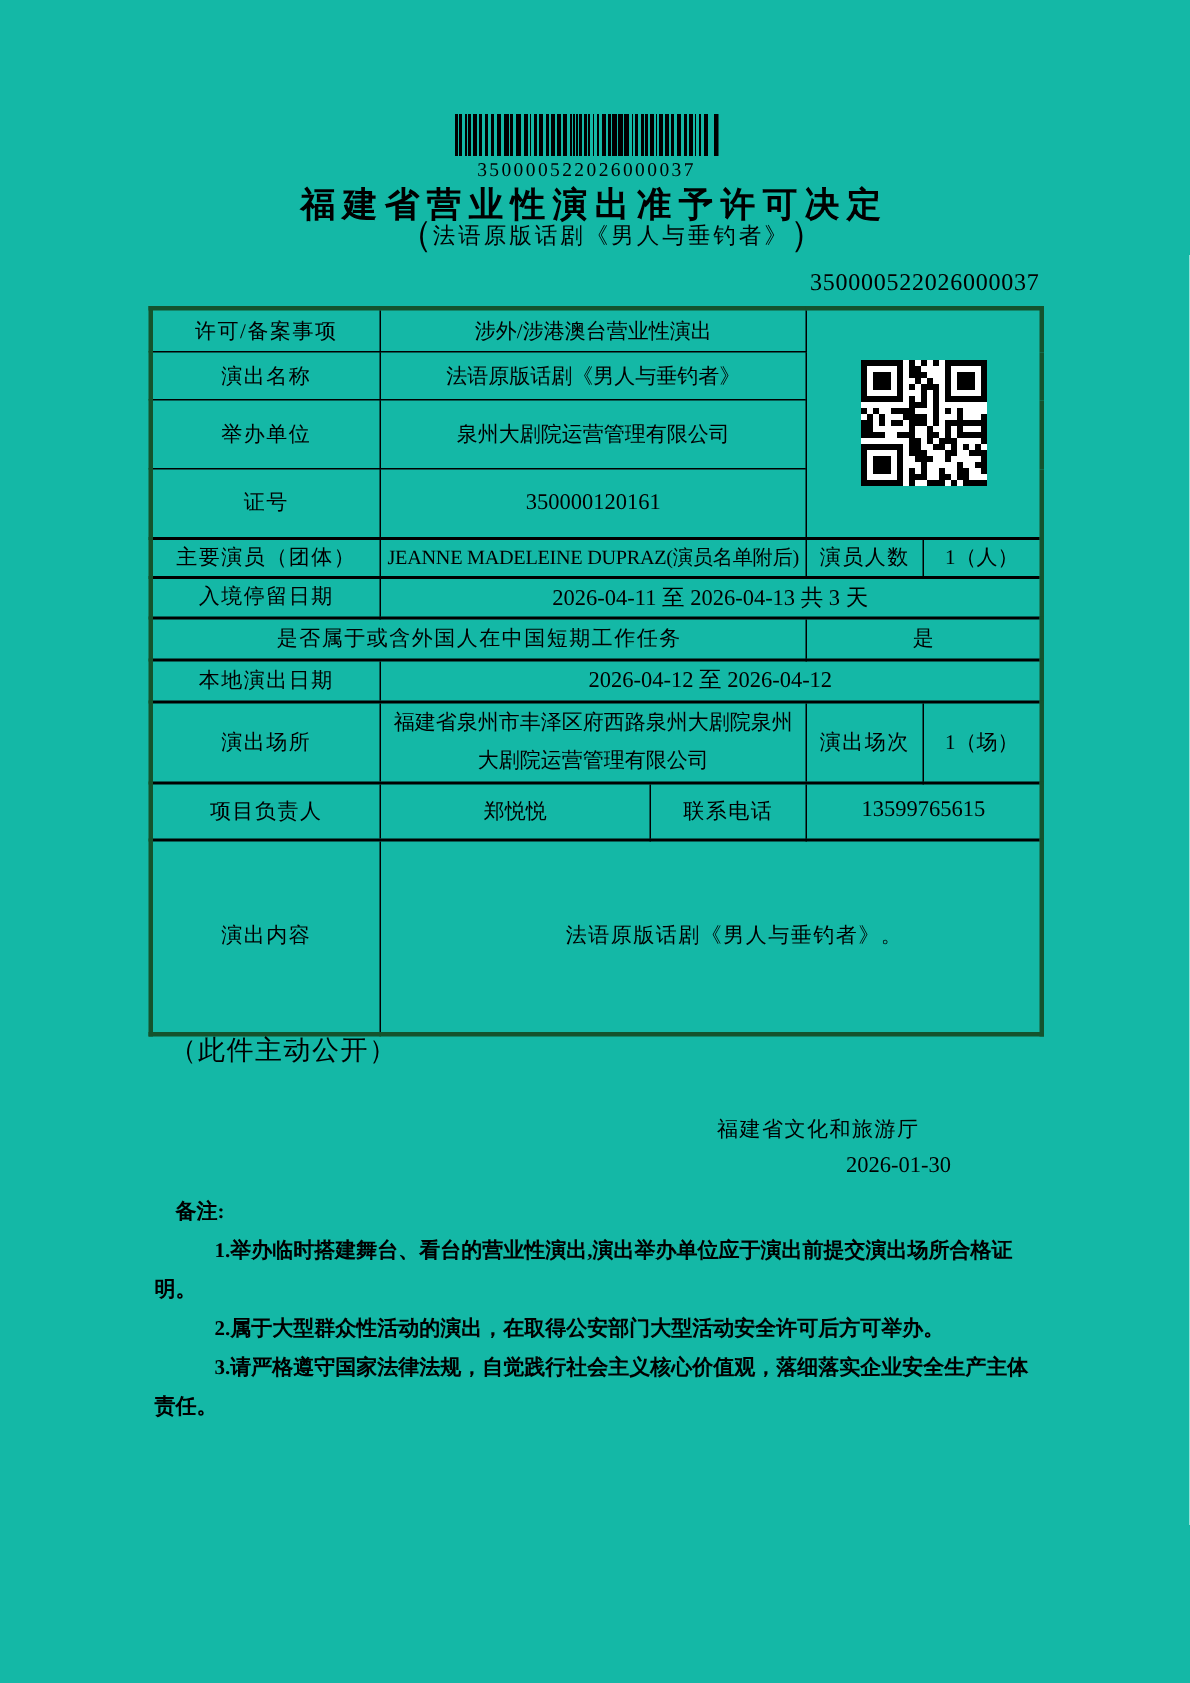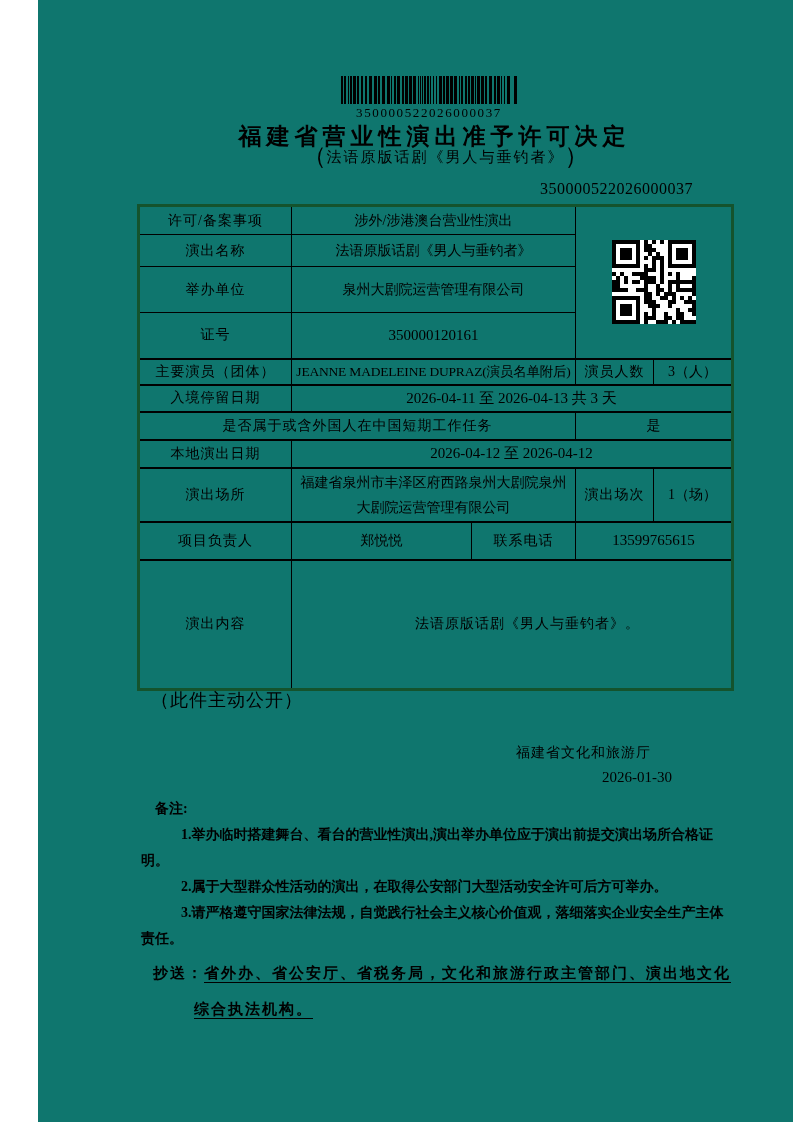--- a/index.html
+++ b/index.html
@@ -4,21 +4,21 @@
 <style>
   * { margin: 0; padding: 0; box-sizing: border-box; }
   html, body { background: #ffffff; }
   body {
     width: 793px; height: 1122px;
     font-family: "Liberation Serif", "DejaVu Serif", serif;
     color: #000;
     position: relative;
     overflow: hidden;
   }
-  .page { position: absolute; inset: 0; background: #0f766e; margin-left: 38px; }
+  .page { position: absolute; inset: 0; background: #14b8a6; }
 
   
   .barcode-wrap { position: absolute; top: 76px; left: 303px; width: 176px; text-align: center; }
   .barcode-svg { display: block; width: 176px; height: 28px; }
   .barcode-digits {
     margin-top: 1px; font-size: 13px; letter-spacing: 1.6px;
     font-family: "Liberation Serif", "DejaVu Serif", serif; white-space: nowrap;
   }
   .title {
     position: absolute; top: 121px; left: 0; width: 793px;
@@ -407,21 +407,21 @@
         <td class="val" colspan="2">泉州大剧院运营管理有限公司</td>
       </tr>
       <tr class="r4">
         <td class="lbl">证号</td>
         <td class="val num-val" colspan="2">350000120161</td>
       </tr>
       <tr class="r5 thick">
         <td class="lbl">主要演员（团体）</td>
         <td class="val perf-val" colspan="2">JEANNE MADELEINE DUPRAZ(演员名单附后)</td>
         <td class="lbl">演员人数</td>
-        <td class="val">3（人）</td>
+        <td class="val">1（人）</td>
       </tr>
       <tr class="r6 thick">
         <td class="lbl">入境停留日期</td>
         <td class="val num-val" colspan="4">2026-04-11 至 2026-04-13 共 3 天</td>
       </tr>
       <tr class="r7 thick">
         <td class="lbl" colspan="3">是否属于或含外国人在中国短期工作任务</td>
         <td class="val" colspan="2">是</td>
       </tr>
       <tr class="r8 thick">
@@ -451,15 +451,14 @@
   <div class="issuer">福建省文化和旅游厅</div>
   <div class="issue-date">2026-01-30</div>
 
   <div class="remarks">
     <div class="remarks-label">备注:</div>
     <p class="remark">1.举办临时搭建舞台、看台的营业性演出,演出举办单位应于演出前提交演出场所合格证明。</p>
     <p class="remark">2.属于大型群众性活动的演出，在取得公安部门大型活动安全许可后方可举办。</p>
     <p class="remark">3.请严格遵守国家法律法规，自觉践行社会主义核心价值观，落细落实企业安全生产主体责任。</p>
   </div>
 
-  <div class="cc"><span class="cc-label">抄送：</span><span class="cc-value">省外办、省公安厅、省税务局，文化和旅游行政主管部门、演出地文化综合执法机构。</span></div>
 
 </div>
 
 </body></html>

